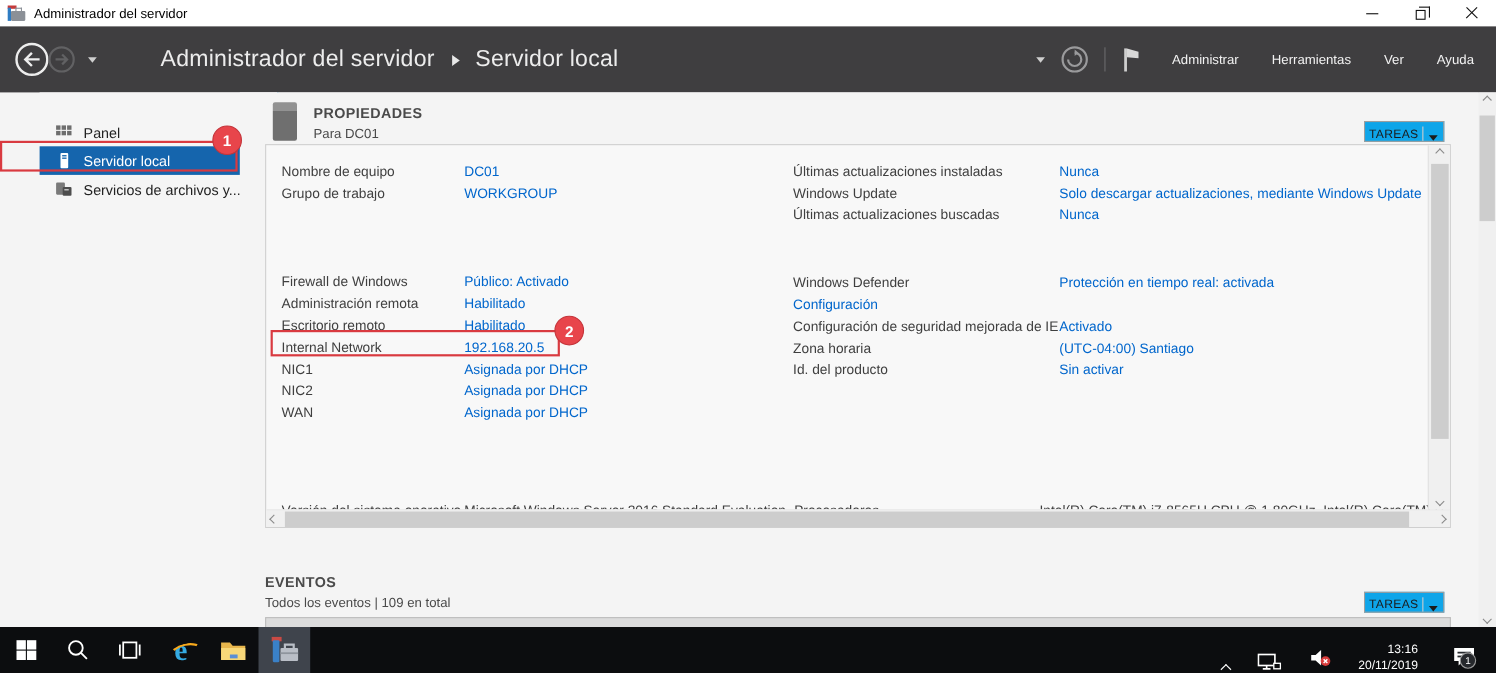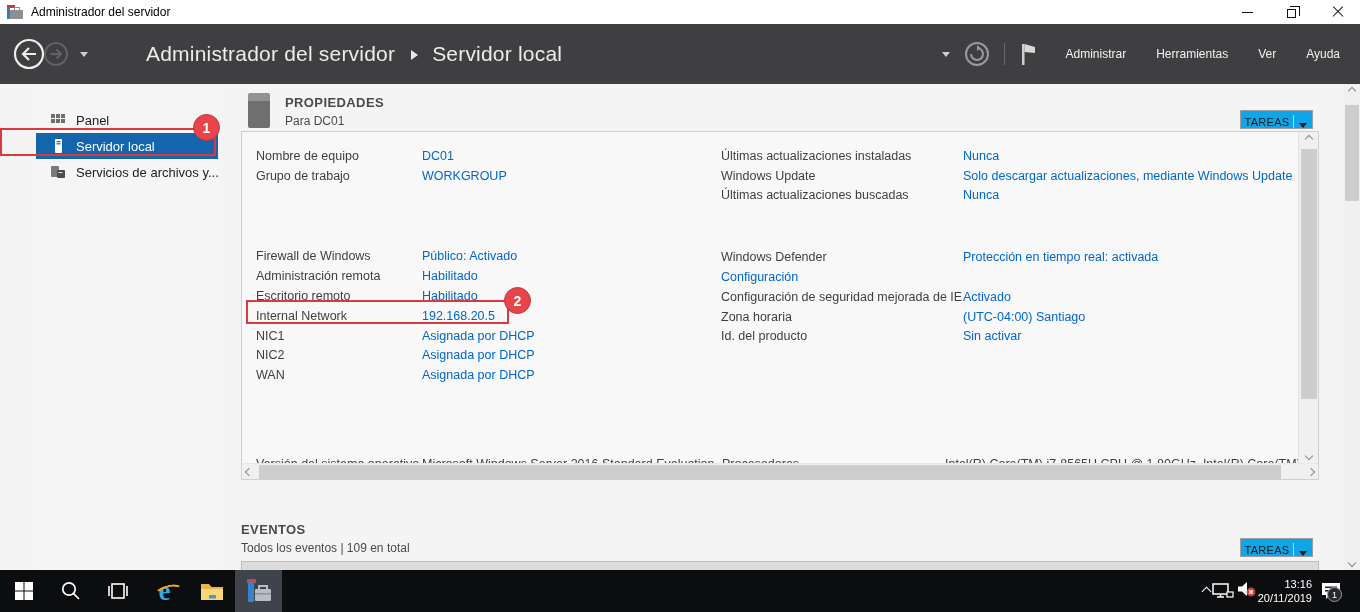--- a/index.html
+++ b/index.html
@@ -86,21 +86,21 @@
   .events-toolbar { position:absolute; left:23px; top:477px; width:1078px; height:10px; background:#dcdcdc; border:1px solid #bcbcbc; }
 
   
   .anno-box { position:absolute; border:2px solid #d93a40; z-index:40; }
   .anno-circle { position:absolute; width:27px; height:27px; border-radius:50%; background:#e8454b; border:1px solid #c4343a; color:#fff; font-size:14px; font-weight:bold; display:flex; align-items:center; justify-content:center; z-index:41; }
 
   
   .taskbar { position:absolute; left:0; top:570px; width:1360px; height:42px; background:#0c0d0f; display:flex; align-items:stretch; }
   .tb-slot { width:47px; display:flex; align-items:center; justify-content:center; position:relative; }
   .tb-slot.active { background:#3f444c; }
-  .tray { margin-left:auto; display:flex; align-items:center; gap:2px; padding-right:12px; }
+  .tray { margin-left:auto; display:flex; align-items:flex-end; gap:25px; padding-right:12px; }
   .clock { text-align:right; color:#fff; font-size:11px; line-height:14px; }
   .ie-e { font-size:27px; font-weight:bold; color:#35aae2; font-family:"Liberation Serif", serif; position:relative; line-height:1; }
   .ie-swoosh { position:absolute; left:-4px; top:7px; width:29px; height:16px; border:2.5px solid transparent; border-top-color:#f7a81c; border-radius:50%; transform:rotate(-12deg); }
   .badge-dark { position:absolute; right:6px; bottom:4px; width:15px; height:15px; border-radius:50%; background:#26282c; border:1px solid #9a9a9a; color:#fff; font-size:9px; display:flex; align-items:center; justify-content:center; }
 </style>
 </head>
 <body>
 
 <div id="screen">
 

